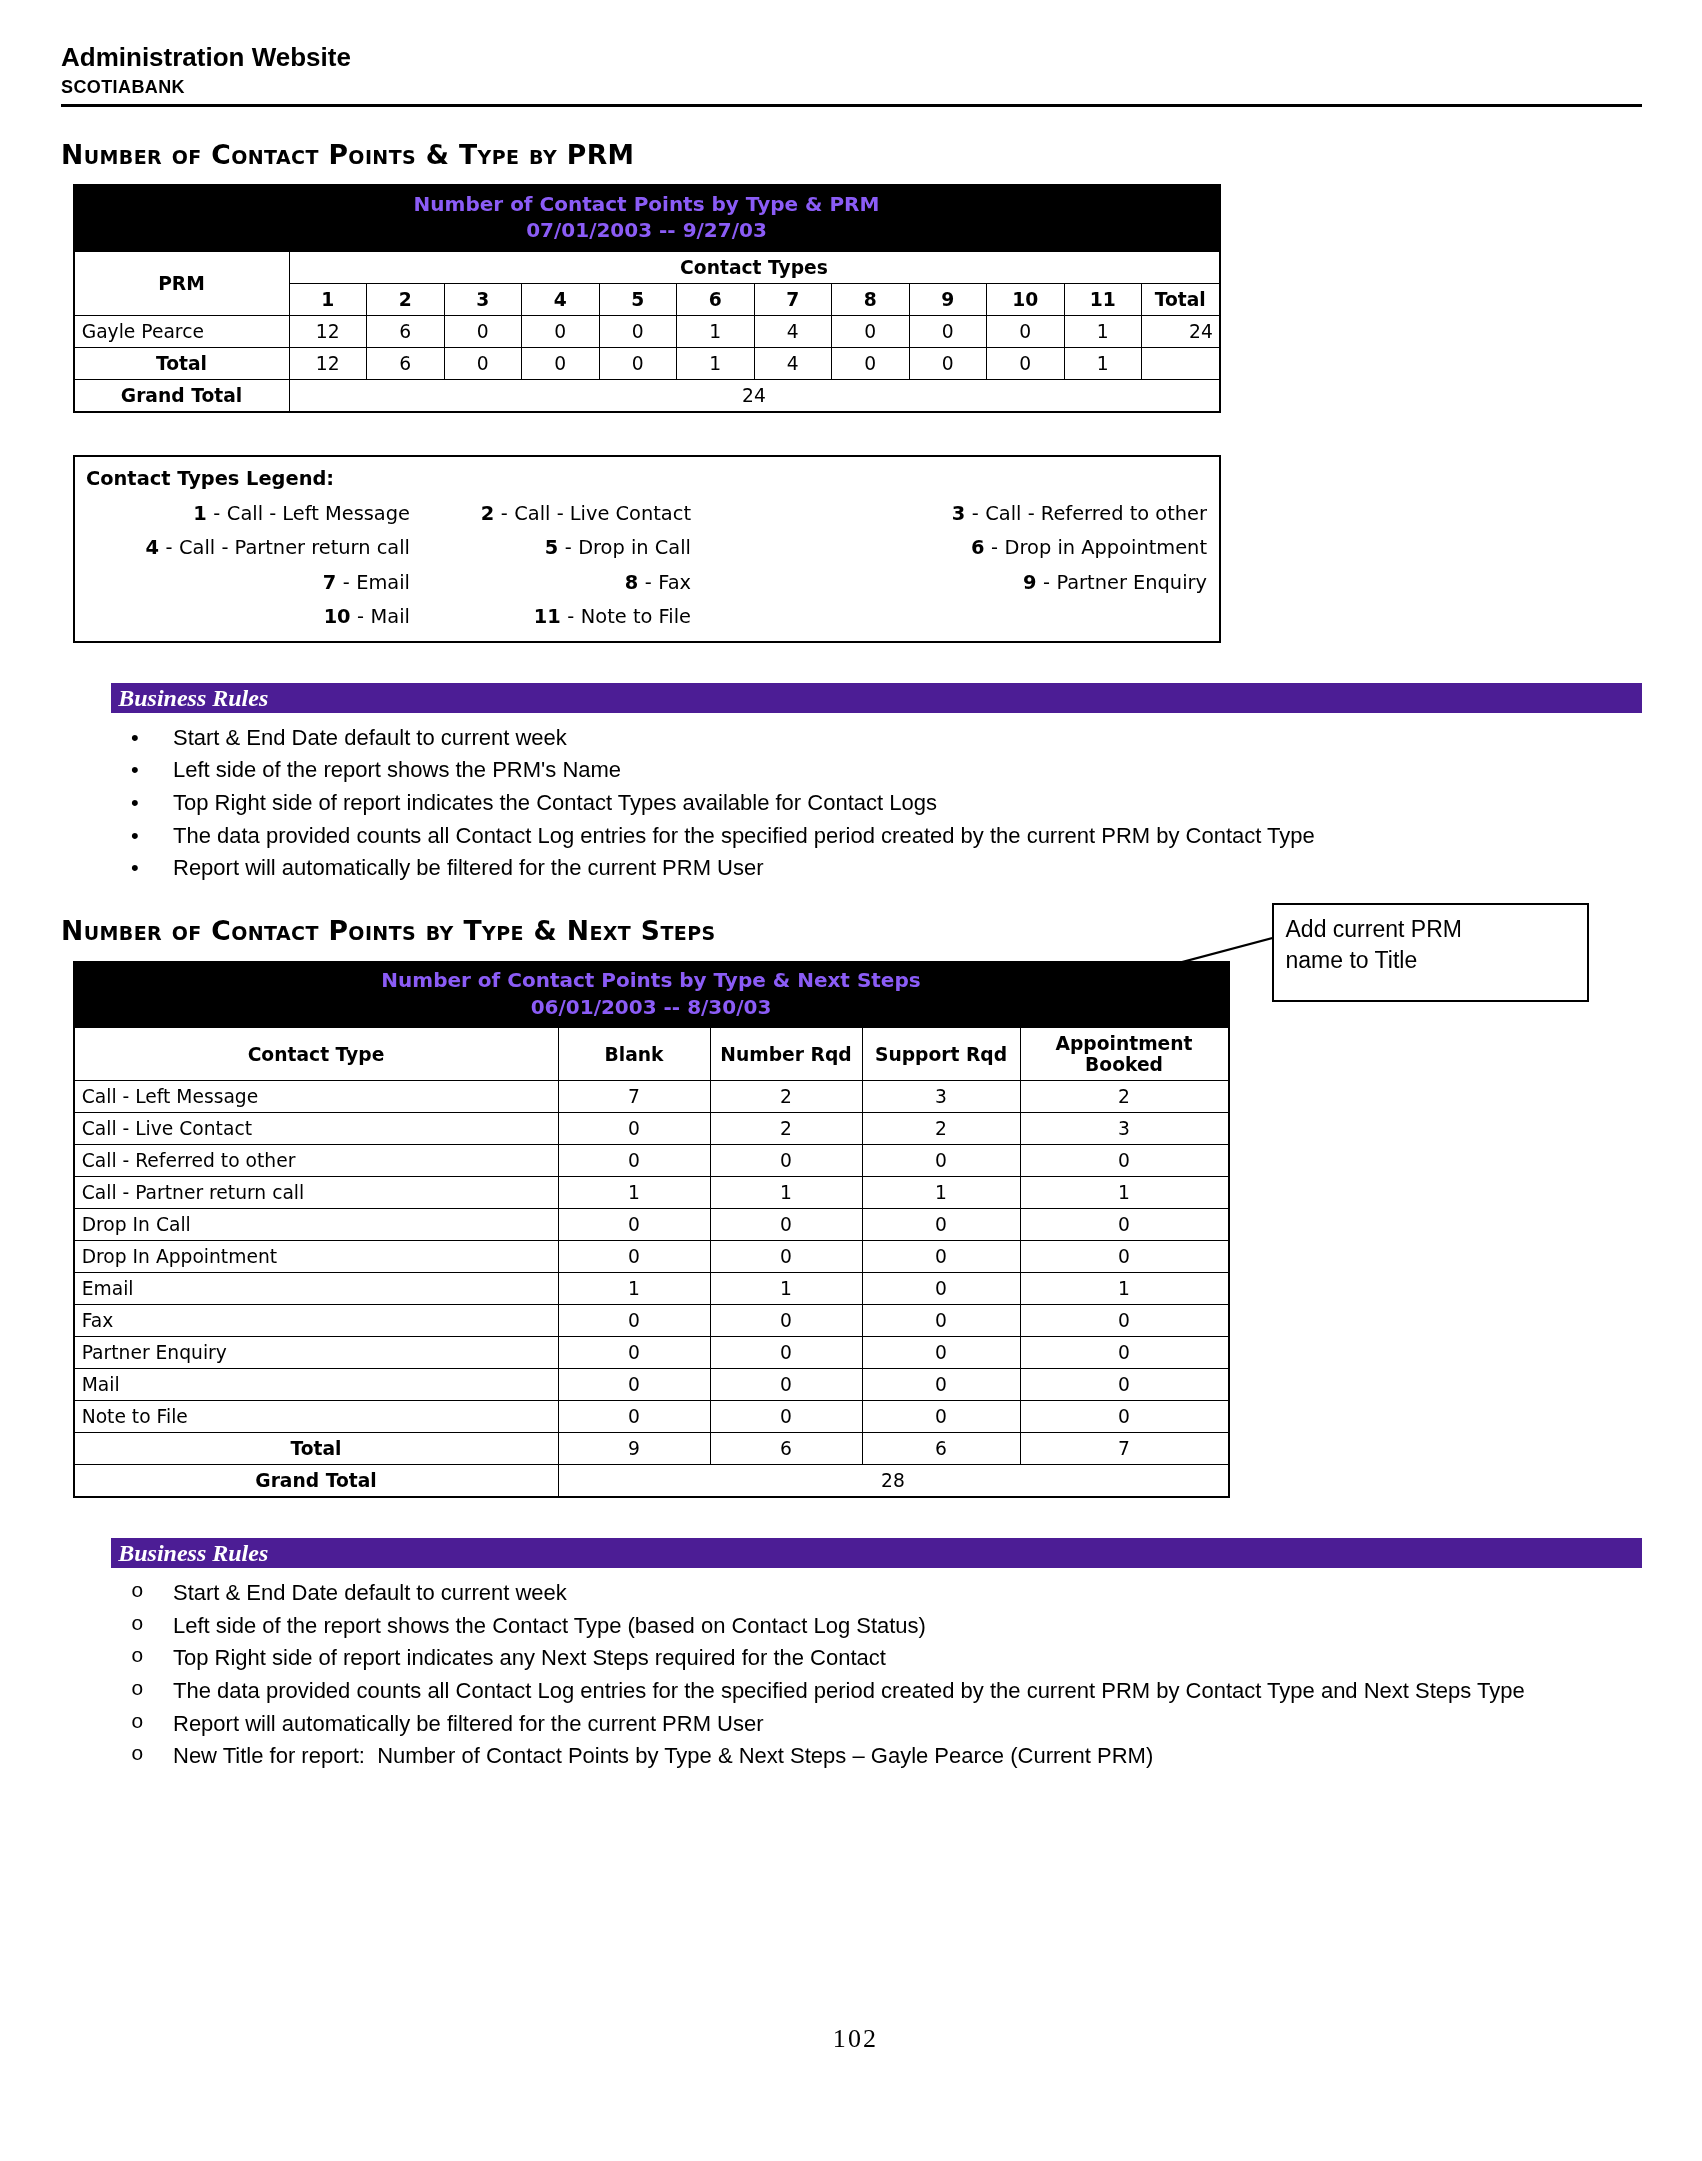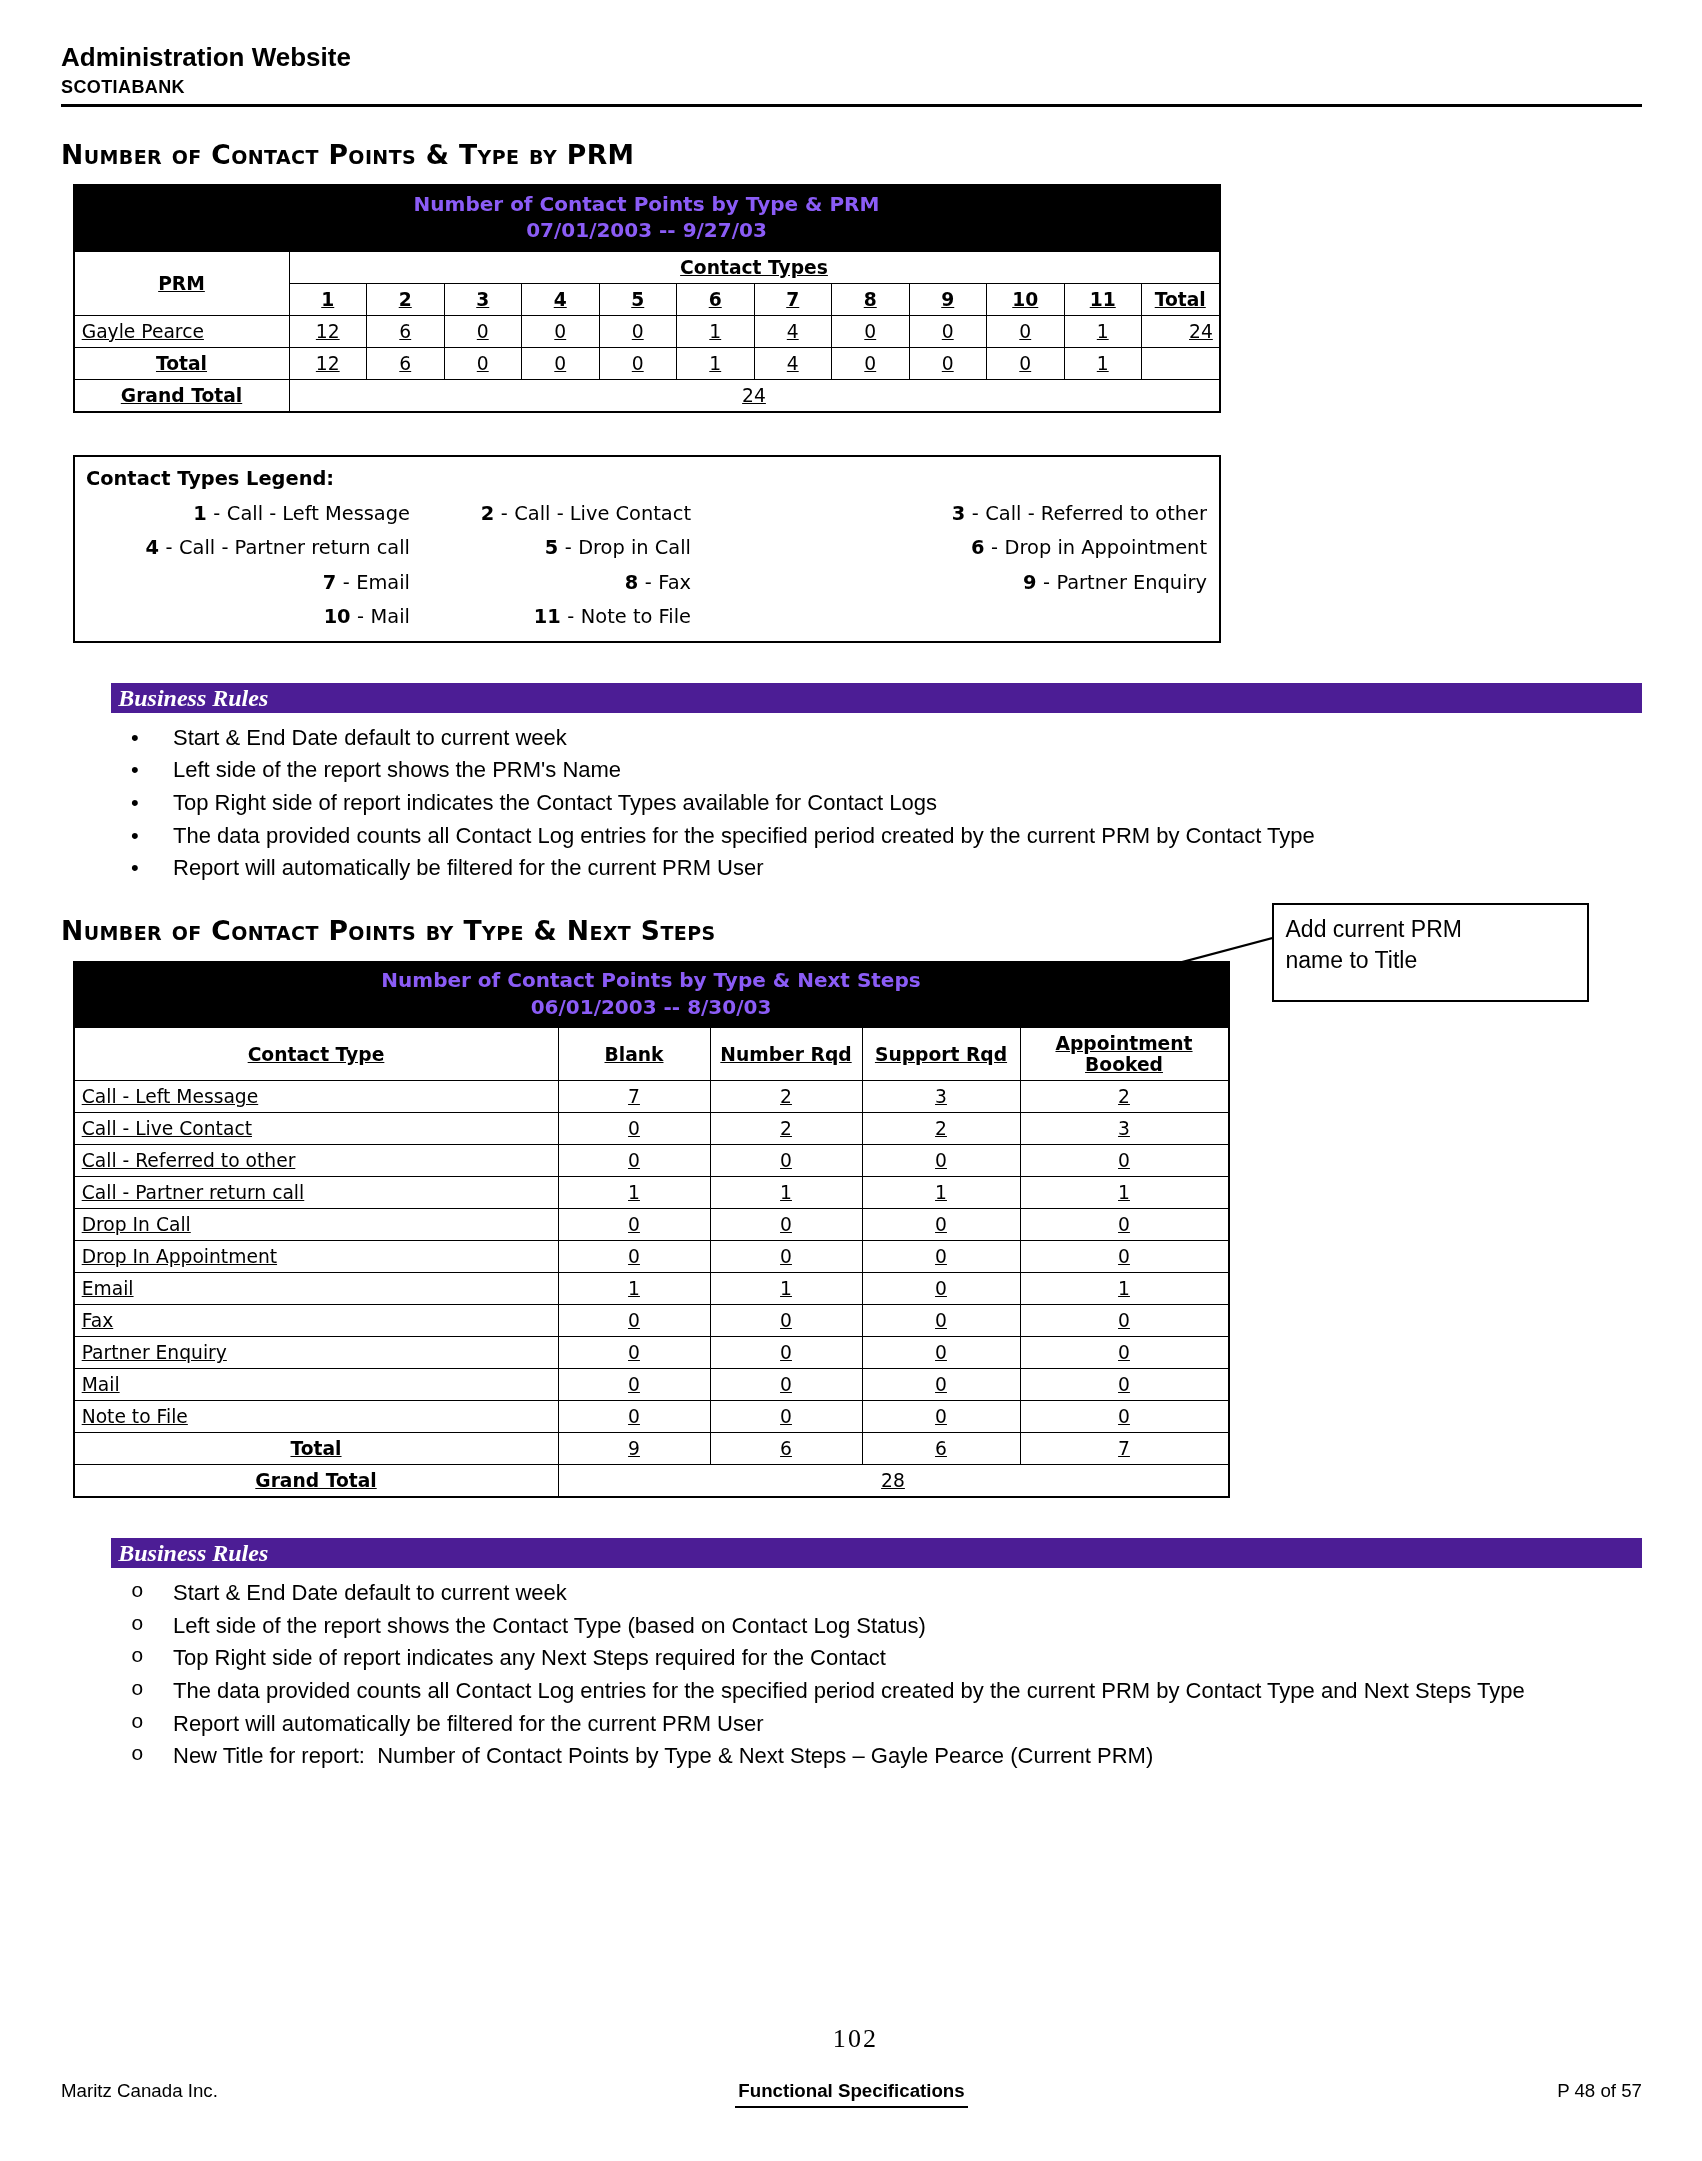--- a/index.html
+++ b/index.html
@@ -24,21 +24,21 @@
   
   .tbl-wrap { border:1.4px solid #000; margin-top:14.4px; background:#fff; }
   .t1 { width:1148px; margin-left:11.5px; }
   .t2 { width:1157px; margin-left:11.5px; }
   .tbl-title {
     background:#000; color:#8b5cf6; text-align:center;
     font-family:"DejaVu Sans",sans-serif; font-weight:bold; font-size:20px;
     padding:5.7px 0 7.2px; line-height:1.32;
   }
   table { width:100%; border-collapse:collapse; table-layout:fixed;
-          font-family:"DejaVu Sans",sans-serif; font-size:18.7px;text-decoration:underline; }
+          font-family:"DejaVu Sans",sans-serif; font-size:18.7px; }
   th, td { border:1.4px solid #000; padding:5px 5.7px; }
   th { font-weight:bold; text-align:center; }
   .t1 .prm-col { width:215px; }
   .name-cell, .type-cell { text-align:left; padding-left:7.2px; }
   .num { text-align:center; }
   .total-val { text-align:right; padding-right:5.7px; }
   .label-cell { text-align:center; font-weight:bold; }
   .t2 .t2col-0 { width:484px; }
   .t2 .t2col-1 { width:152px; }
   .t2 .t2col-2 { width:152px; }
@@ -355,20 +355,15 @@
     <line x1="1470" y1="1388" x2="1775" y2="1307" stroke="#000" stroke-width="3"></line>
   </svg>
 
   <div class="callout">
     <div>Add current PRM</div>
     <div>name to Title</div>
   </div>
 
   <div class="page-number">102</div>
 
-  <footer class="doc-footer">
-    <span class="f-left">Maritz Canada Inc.</span>
-    <span class="f-center">Functional Specifications</span>
-    <span class="f-right">P 48 of 57</span>
-  </footer>
 
 </div>
 
 
 </body></html>

